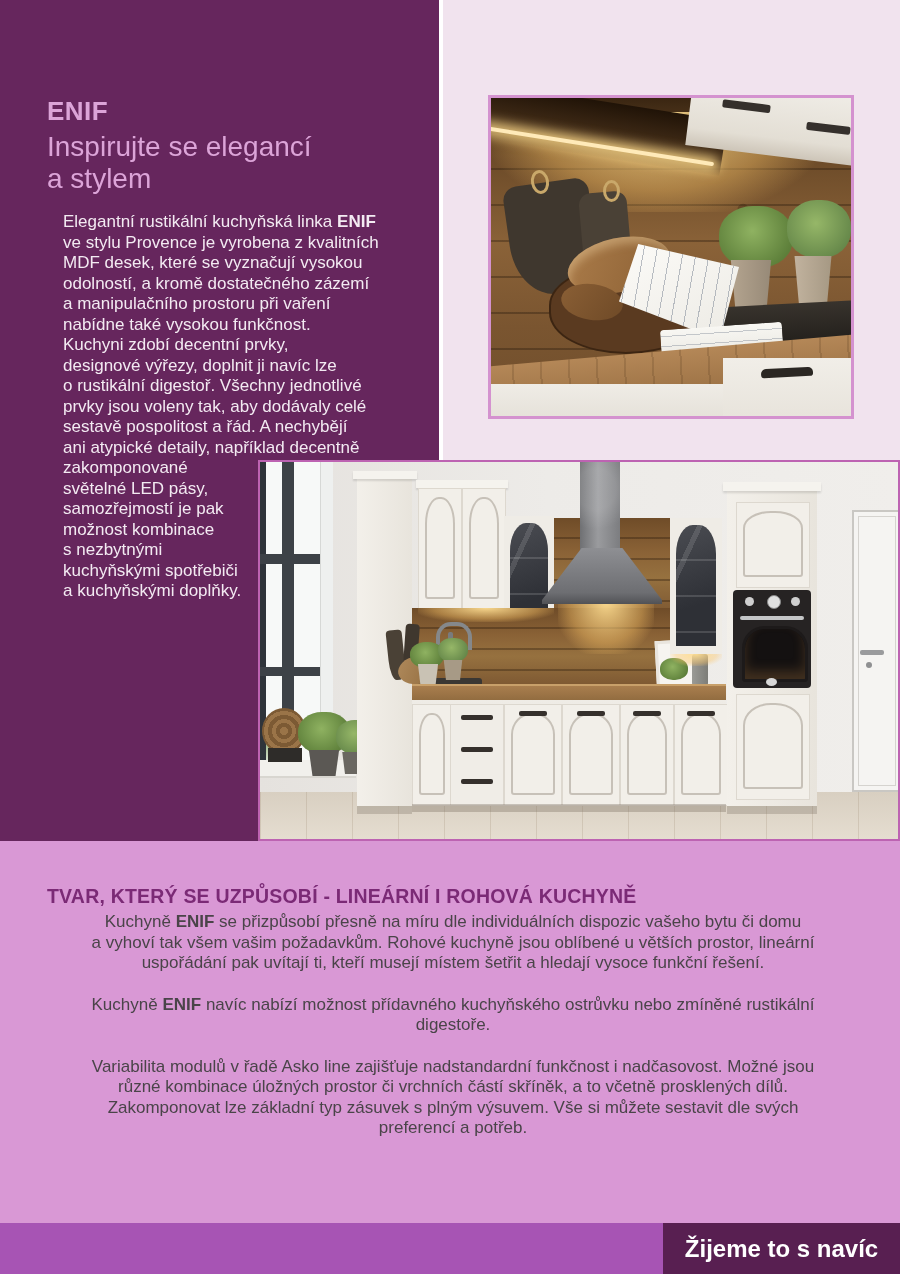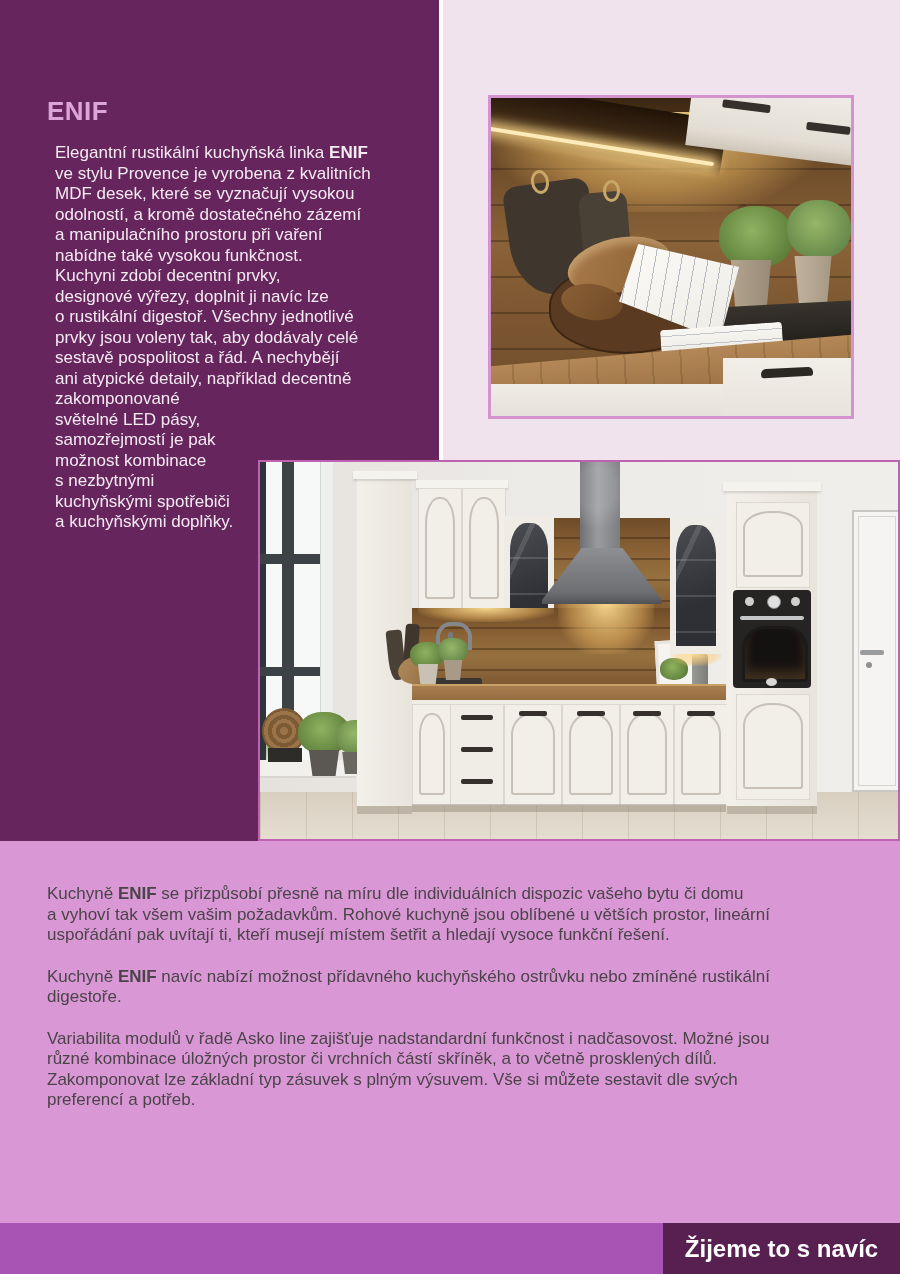--- a/index.html
+++ b/index.html
@@ -21,26 +21,26 @@
   .pink-top{left:443px;top:0;width:457px;height:461px;background:var(--pink-top);}
   .orchid{left:0;top:841px;width:900px;height:382px;background:var(--orchid);}
   .footer-strip{left:0;top:1223px;width:900px;height:51px;background:var(--strip);}
   .slogan{left:663px;top:1223px;width:237px;height:51px;background:var(--slogan-bg);
           color:#fff;font-weight:bold;font-size:24px;line-height:51px;text-align:center;}
 
   
   .intro{left:47px;top:96px;width:372px;color:var(--intro-text);}
   .brand{font-size:26px;font-weight:bold;color:var(--accent-pink);line-height:30px;letter-spacing:.5px;}
   .subtitle{font-size:28px;color:var(--accent-pink);line-height:32px;margin-top:5px;white-space:pre-line;}
-  .intro-body{font-size:17px;line-height:20.5px;margin:17px 0 0 8px;white-space:pre-line;}
+  .intro-body{font-size:17px;line-height:20.5px;margin:17px 0 0 16px;white-space:pre-line;}
 
   
   .info{left:47px;top:884px;width:812px;color:var(--body-dark);}
   .info h2{font-size:19.5px;line-height:24px;margin:0 0 4px 0;color:var(--heading-purple);letter-spacing:.2px;}
-  .info p{font-size:17px;line-height:20.5px;margin:0 0 21px 0;white-space:pre-line;}
+  .info p{font-size:17px;line-height:20.5px;margin:0 0 21px 0;white-space:pre-line;text-align:center;}
 
   
   .photo1{left:488px;top:95px;width:360px;height:318px;border:3px solid var(--photo1-border);overflow:hidden;background:#7a5530;}
   .photo2{left:258px;top:460px;width:638px;height:377px;border:2px solid var(--photo2-border);overflow:hidden;background:#e9e6e2;}
 
   .wood{background:
     radial-gradient(circle at 30% 55%, rgba(40,22,8,.35) 0 6px, transparent 7px),
     radial-gradient(circle at 70% 35%, rgba(40,22,8,.3) 0 5px, transparent 6px),
     repeating-linear-gradient(180deg, transparent 0 34px, rgba(30,18,8,.32) 34px 36px),
     linear-gradient(180deg,#3a2612 0%,#6b4a28 18%,#8a6238 46%,#7a5530 72%,#6f4e2c 100%);}
@@ -69,20 +69,22 @@
 <div class="page">
 
   <div class="a purple-block"></div>
   <div class="a white-sep"></div>
   <div class="a pink-top"></div>
   <div class="a orchid"></div>
   <div class="a footer-strip"></div>
 
   <div class="a intro">
     <div class="brand">ENIF</div>
+    <div class="subtitle">Inspirujte se elegancí
+a stylem</div>
     <p class="intro-body"><span>Elegantní rustikální kuchyňská linka </span><b>ENIF</b><span>
 ve stylu Provence je vyrobena z kvalitních
 MDF desek, které se vyznačují vysokou
 odolností, a kromě dostatečného zázemí
 a manipulačního prostoru při vaření
 nabídne také vysokou funkčnost.
 Kuchyni zdobí decentní prvky,
 designové výřezy, doplnit ji navíc lze
 o rustikální digestoř. Všechny jednotlivé
 prvky jsou voleny tak, aby dodávaly celé
@@ -233,20 +235,21 @@
     <div class="a" style="left:467px;top:344px;width:90px;height:8px;background:rgba(120,110,95,.3);"></div>
 
     <div class="a" style="left:592px;top:48px;width:46px;height:278px;background:#f5f4f2;border:2px solid #c9c7c3;">
       <span class="a" style="left:4px;top:4px;right:4px;bottom:4px;border:1px solid #d5d3cf;"></span>
       <span class="a" style="left:6px;top:138px;width:24px;height:5px;background:#9a9b9d;border-radius:2px;"></span>
       <span class="a" style="left:12px;top:150px;width:6px;height:6px;border-radius:50%;background:#8f9092;"></span>
     </div>
   </div>
 
   <div class="a info">
+    <h2>TVAR, KTERÝ SE UZPŮSOBÍ - LINEÁRNÍ I ROHOVÁ KUCHYNĚ</h2>
     <p><span>Kuchyně </span><b>ENIF</b><span> se přizpůsobí přesně na míru dle individuálních dispozic vašeho bytu či domu
 a vyhoví tak všem vašim požadavkům. Rohové kuchyně jsou oblíbené u větších prostor, lineární
 uspořádání pak uvítají ti, kteří musejí místem šetřit a hledají vysoce funkční řešení.</span></p>
     <p><span>Kuchyně </span><b>ENIF</b><span> navíc nabízí možnost přídavného kuchyňského ostrůvku nebo zmíněné rustikální
 digestoře.</span></p>
     <p>Variabilita modulů v řadě Asko line zajišťuje nadstandardní funkčnost i nadčasovost. Možné jsou
 různé kombinace úložných prostor či vrchních částí skříněk, a to včetně prosklených dílů.
 Zakomponovat lze základní typ zásuvek s plným výsuvem. Vše si můžete sestavit dle svých
 preferencí a potřeb.</p>
   </div>

